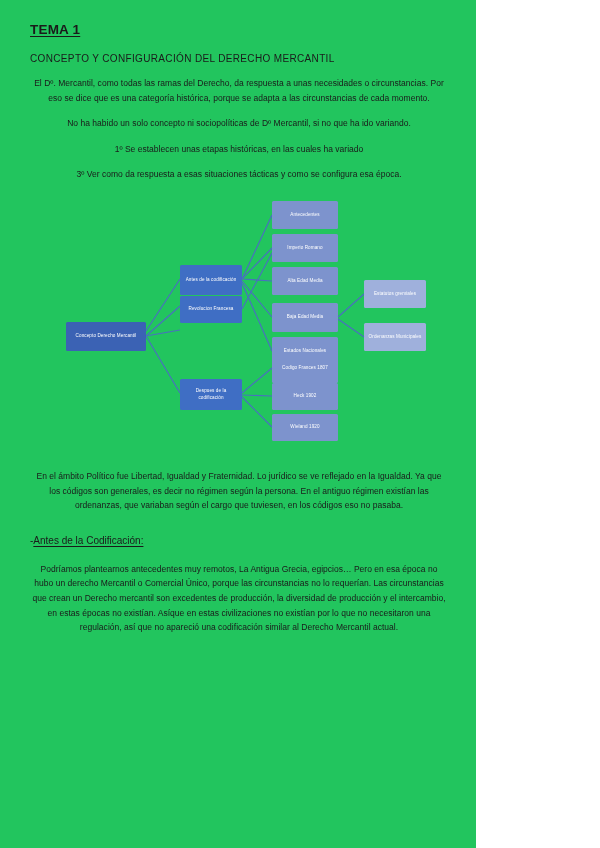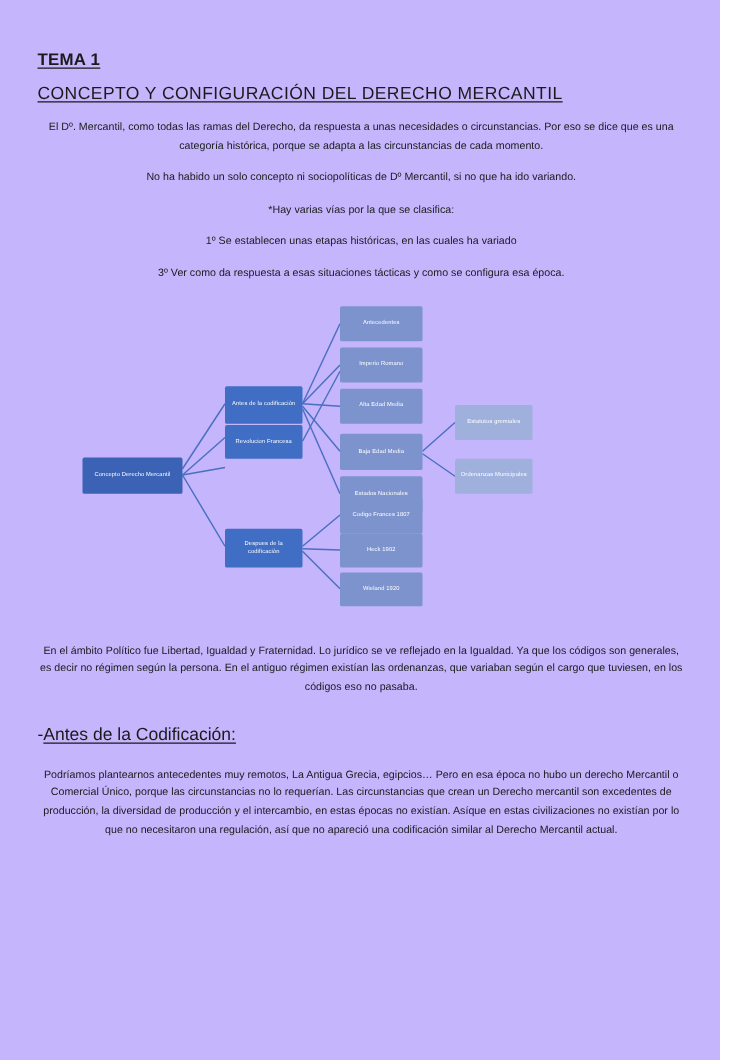--- a/index.html
+++ b/index.html
@@ -9,60 +9,59 @@
   }
   body {
     width: 600px;
     height: 848px;
     font-family: "Liberation Sans", sans-serif;
     color: #1a1a1a;
     overflow: hidden;
   }
   .page {
     position: relative;
-    width: 576px;
+    width: 476px;
     height: 848px;
     box-sizing: border-box;
-    padding: 36px 28px 0 30px;
-    background: #c4b5fd;
+    padding: 18px 28px 0 30px;
+    background: #22c55e;
   }
 
   
   .doc-title {
     font-size: 13.5px;
     font-weight: bold;
     letter-spacing: 0.2px;
     text-decoration: underline;
     text-underline-offset: 2px;
     margin: 4px 0 11px 0;
     display: inline-block;
   }
   .title-row { display: block; }
 
   .section-head {
-    font-size: 14px;
+    font-size: 10px;
     font-weight: normal;
     letter-spacing: 0.35px;
-    text-decoration: underline;
     text-underline-offset: 2px;
     display: inline-block;
     margin: 0 0 12px 0;
   }
 
   p.body {
     font-size: 8.5px;
     line-height: 1.72;
     margin: 0 0 11px 0;
     text-align: center;
     letter-spacing: 0.02px;
   }
   .u { text-underline-offset: 2px; }
 
   .sub-head {
-    font-size: 14px;
+    font-size: 10px;
     margin: 0 0 13px 0;
     line-height: 1.6;
   }
   .sub-head .u-inner {
     text-decoration: underline;
     text-underline-offset: 2px;
   }
 
   .gap-before { margin-top: 20px; }
 
@@ -108,21 +107,20 @@
   <div class="title-row">
     <span class="doc-title">TEMA 1</span>
   </div>
 
   <div>
     <span class="section-head">CONCEPTO Y CONFIGURACIÓN DEL DERECHO MERCANTIL</span>
   </div>
 
   <p class="body">El Dº. Mercantil, como todas las ramas del Derecho, da respuesta a unas necesidades o circunstancias. Por eso se dice que es una categoría histórica, porque se adapta a las circunstancias de cada momento.</p>
   <p class="body">No ha habido un solo concepto ni sociopolíticas de Dº Mercantil, si no que ha ido variando.</p>
-  <p class="body">*Hay varias vías por la que se clasifica:</p>
   <p class="body">1º Se establecen unas etapas históricas, en las cuales ha variado</p>
   <p class="body">3º Ver como da respuesta a esas situaciones tácticas y como se configura esa época.</p>
 
 
   <div class="diagram">
 
     <svg class="links" viewBox="0 0 544 262">
       <g stroke="#4a6fc0" stroke-width="1.15" fill="none">
 
         <path d="M116,143 L150,137"></path>

